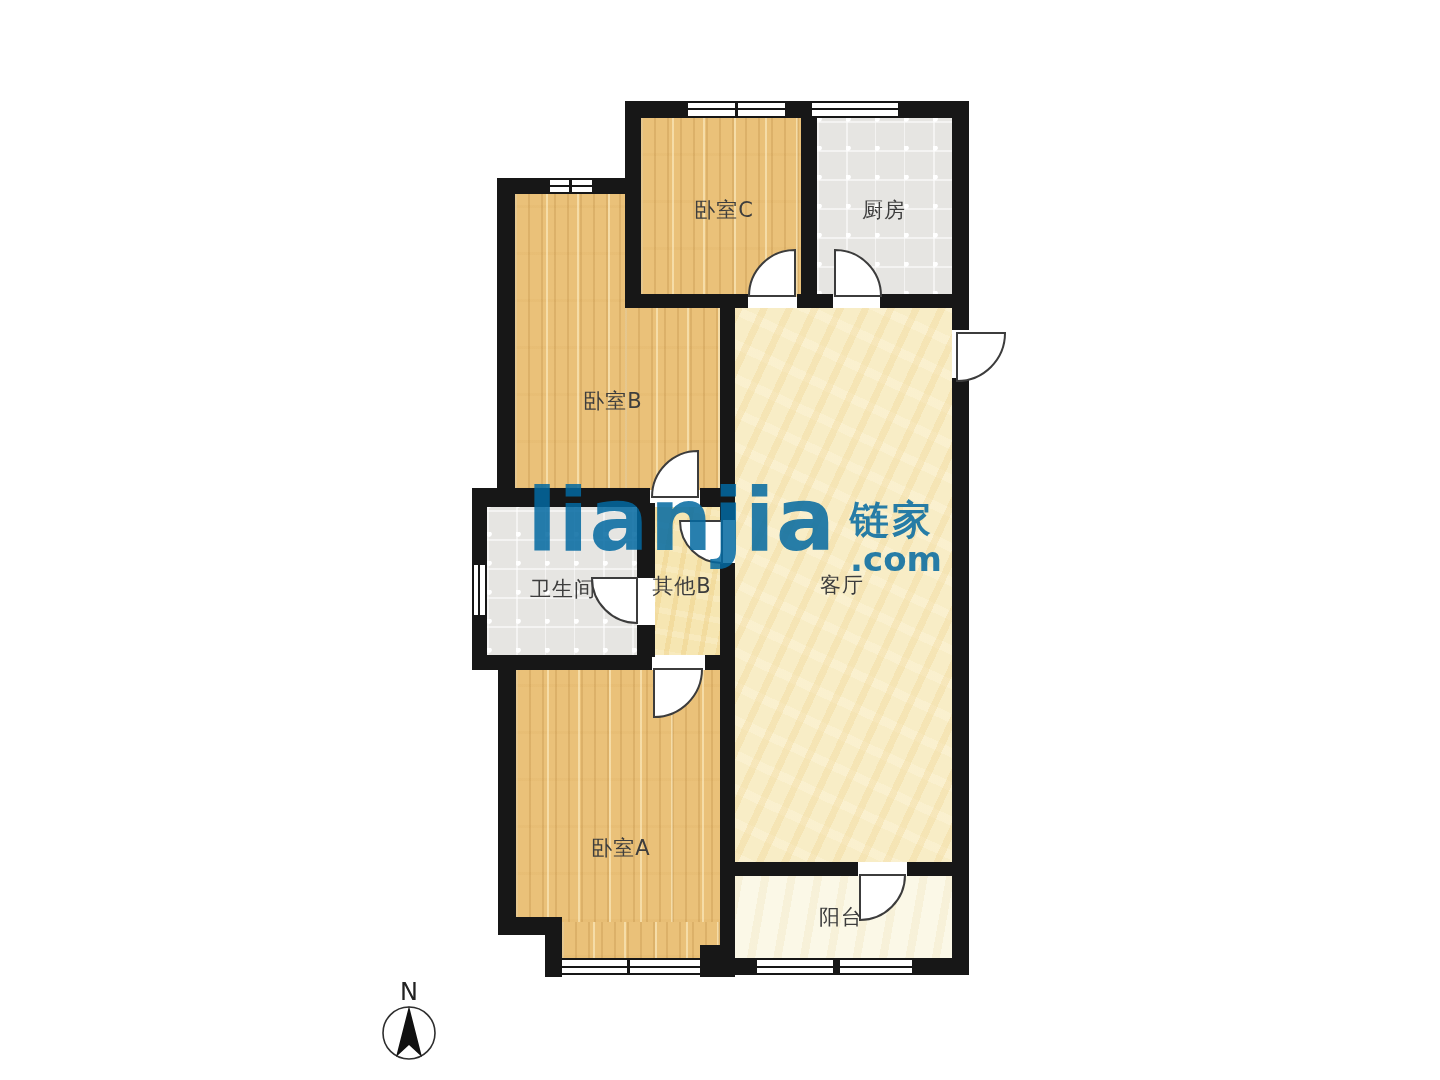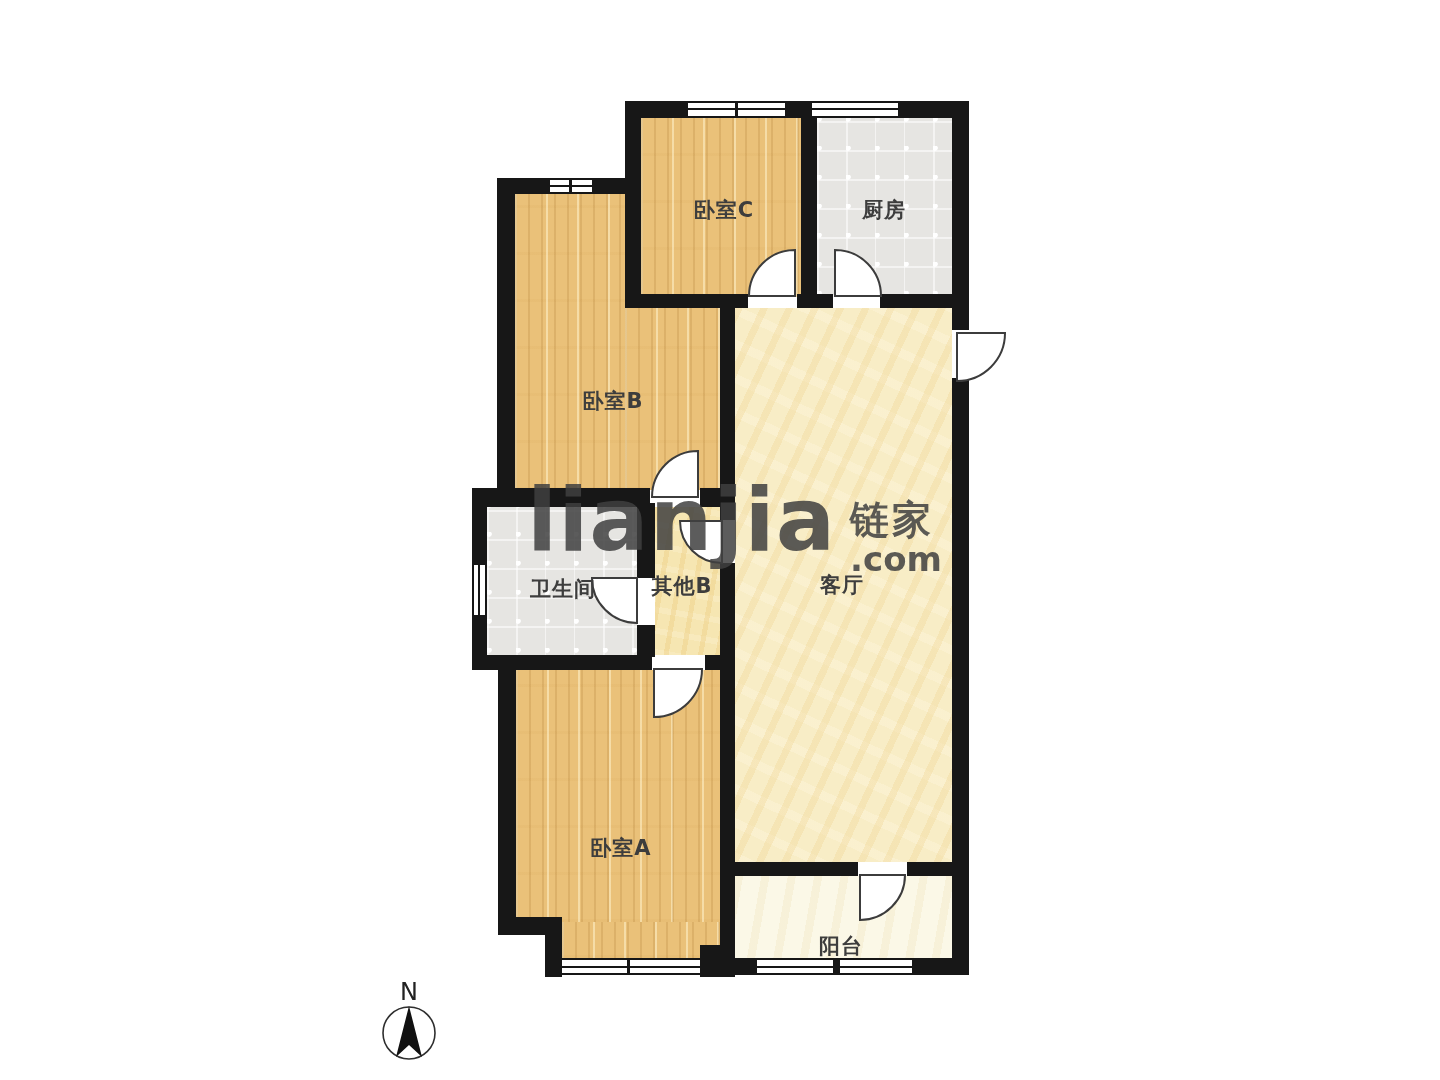--- a/index.html
+++ b/index.html
@@ -56,42 +56,42 @@
       #161616 0 2px, #ffffff 2px calc(50% - 1px),
       #161616 calc(50% - 1px) calc(50% + 1px),
       #ffffff calc(50% + 1px) calc(100% - 2px),
       #161616 calc(100% - 2px) 100%);}
   .mull{position:absolute;background:#161616;z-index:4;}
   
   #door-svg{position:absolute;left:0;top:0;z-index:5;}
   .room-label{
     position:absolute;z-index:7;
     transform:translate(-50%,-50%);
-    font-size:21px;color:#3d3d3d;letter-spacing:1px;white-space:nowrap;font-weight:bold;
+    font-size:21px;color:#3d3d3d;letter-spacing:1px;white-space:nowrap;
   }
   #watermark{
     position:absolute;left:527px;top:486px;z-index:6;
     display:flex;align-items:flex-start;
-    color:#404040;opacity:0.85;pointer-events:none;
+    color:#0369a1;opacity:0.85;pointer-events:none;
   }
   .wm-main{
     font-size:88px;font-weight:bold;line-height:0.78;letter-spacing:1px;
   }
   .wm-right{display:flex;flex-direction:column;margin-left:14px;margin-top:14px;}
   .wm-cn{font-size:39px;font-weight:bold;letter-spacing:3px;line-height:1;}
   .wm-com{font-size:34px;font-weight:bold;line-height:1;margin-top:3px;}
   
   .lbl-bedroom-c{left:724px;top:210px;}
   .lbl-kitchen{left:884px;top:210px;}
   .lbl-bedroom-b{left:613px;top:401px;}
   .lbl-bathroom{left:563px;top:589px;}
   .lbl-other-b{left:682px;top:586px;}
   .lbl-living-room{left:842px;top:585px;}
   .lbl-bedroom-a{left:621px;top:848px;}
-  .lbl-balcony{left:841px;top:946px;}
+  .lbl-balcony{left:841px;top:917px;}
 </style>
 </head>
 <body>
 
 <div id="canvas">
 
   <div id="structure">
       <div class="floor wood" style="left: 641px; top: 117px; width: 160px; height: 180px;"></div>
       <div class="floor tile" style="left: 817px; top: 117px; width: 135px; height: 180px;"></div>
       <div class="floor wood" style="left: 515px; top: 194px; width: 110px; height: 296px;"></div>

